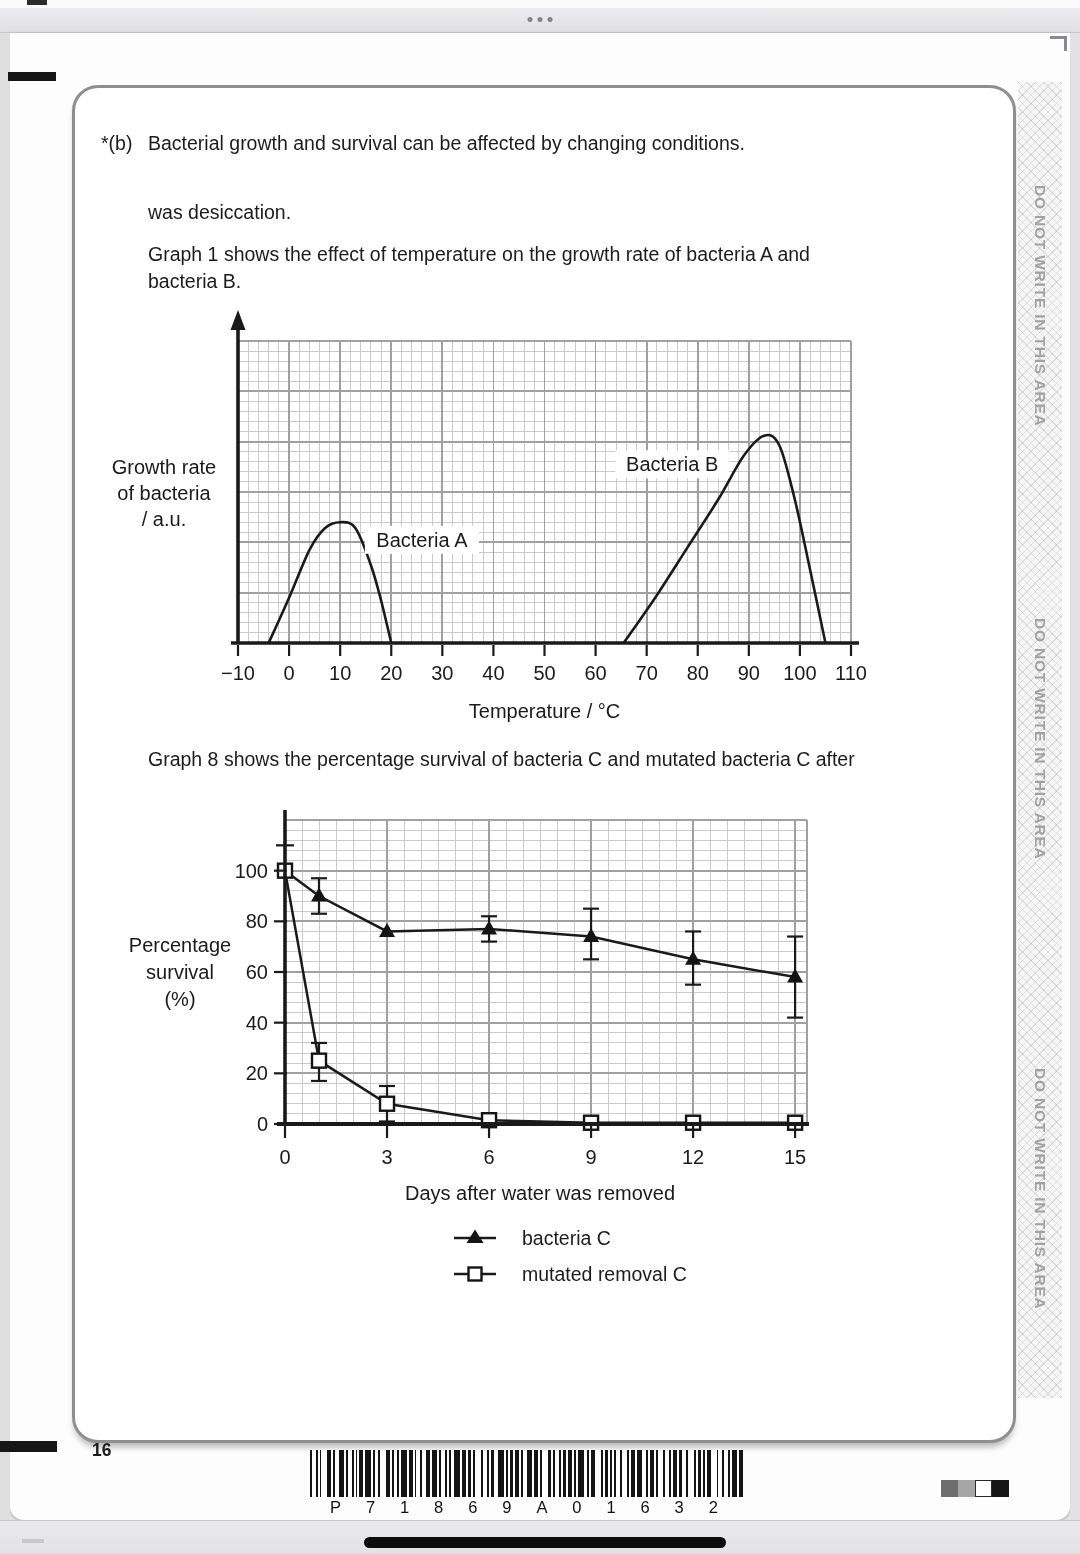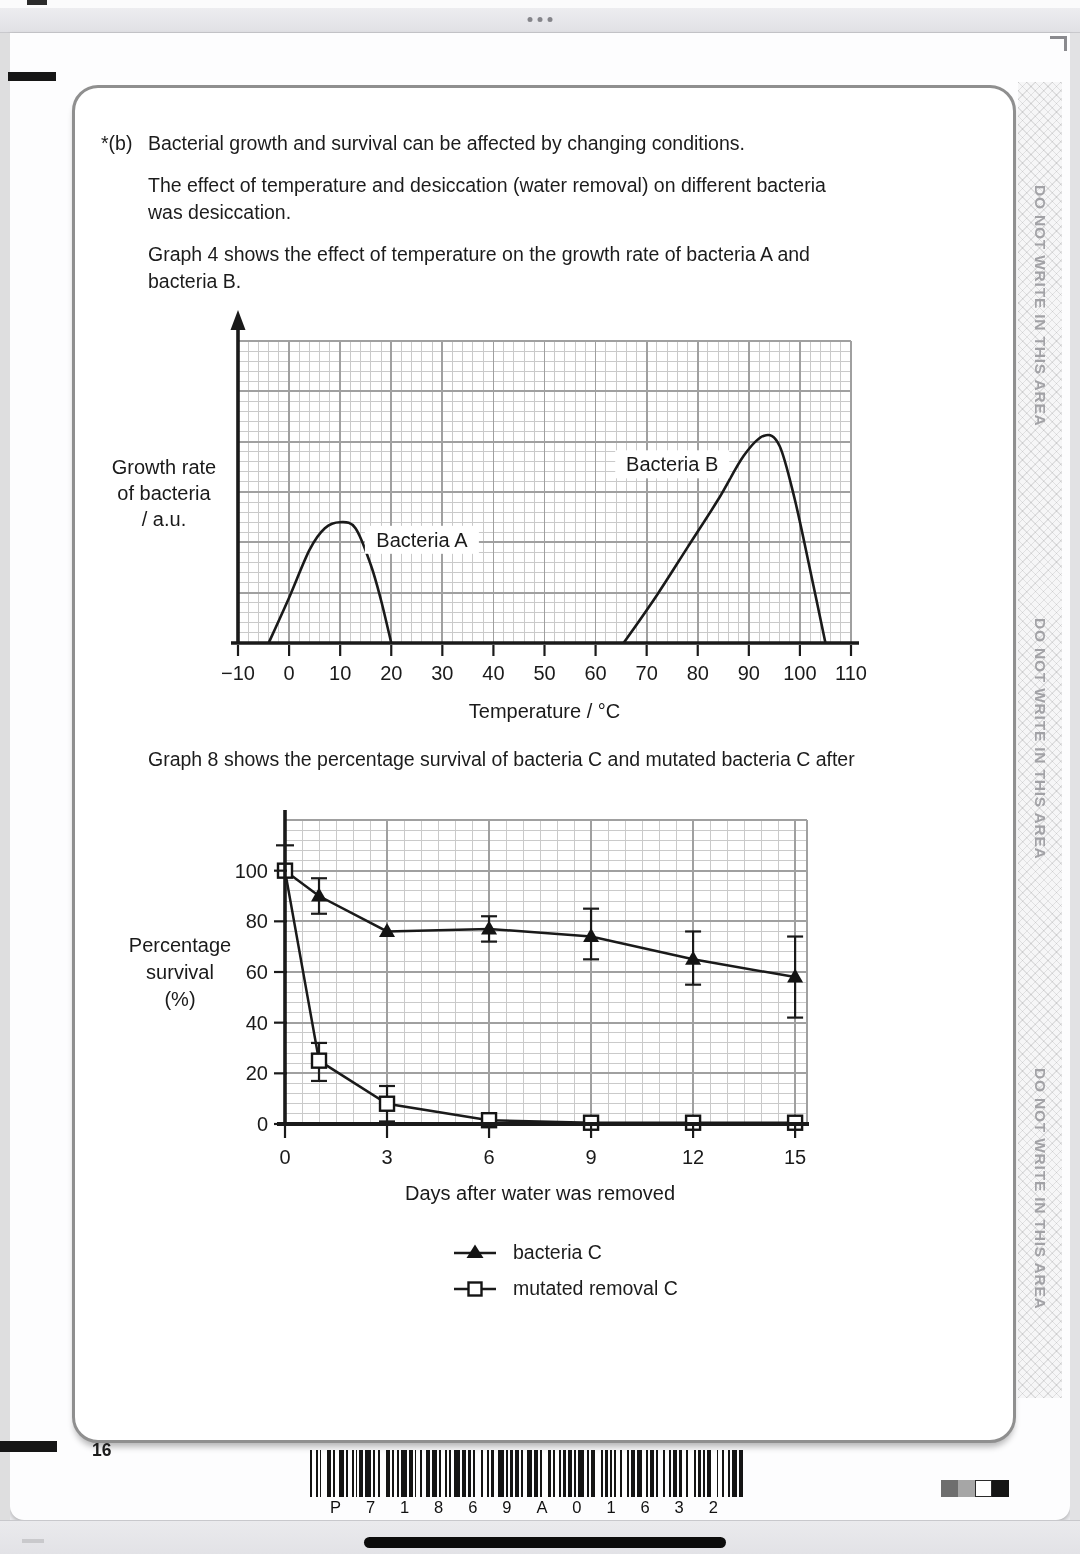--- a/index.html
+++ b/index.html
@@ -22,21 +22,21 @@
   .dnw-band{position:absolute;left:1018px;top:82px;width:44px;height:1316px;background-color:#f6f6f7;
             background-image:repeating-linear-gradient(45deg,rgba(0,0,0,.09) 0 1px,transparent 1px 6px),
                              repeating-linear-gradient(135deg,rgba(0,0,0,.09) 0 1px,transparent 1px 6px);}
   .dnw-text{position:absolute;left:50%;transform:translateX(-50%);writing-mode:vertical-rl;
             font-weight:700;font-size:15.5px;letter-spacing:.8px;color:#a2a2a6;white-space:nowrap;}
   .content-box{position:absolute;left:72px;top:85px;width:938px;height:1352px;background:#fff;
                border:3px solid #8f8f8f;border-radius:26px;box-shadow:0 6px 6px -2px rgba(0,0,0,.28);}
   .tline{position:absolute;font-size:19.5px;line-height:25px;white-space:nowrap;}
   svg text{font-family:"Liberation Sans",sans-serif;fill:#1a1a1a;}
   .graph{position:absolute;}
-  .legend-row{position:absolute;display:flex;align-items:center;gap:15px;margin-top:14px;}
+  .legend-row{position:absolute;display:flex;align-items:flex-start;gap:24px;}
   .legend-row .lbl{font-size:19.5px;}
   .page-number{position:absolute;left:92px;top:1440px;font-size:17.5px;font-weight:700;}
   .barcode{position:absolute;left:310px;top:1450px;width:438px;height:47px;overflow:hidden;}
   .barcode i{position:absolute;top:0;height:100%;background:#141414;}
   .barcode-text{position:absolute;left:330px;top:1498px;width:388px;display:flex;
                 justify-content:space-between;font-size:16.5px;color:#111;}
   .color-squares{position:absolute;left:941px;top:1480px;display:flex;}
   .color-squares i{width:17px;height:17px;display:block;}
   .sq-white{box-sizing:border-box;border:1.5px solid #2a2a2a;}
   .bottom-bar{position:absolute;left:0;top:1520px;width:100%;height:34px;
@@ -70,23 +70,22 @@
   <div class="dnw-band">
     <div class="dnw-text" style="top:103px">DO NOT WRITE IN THIS AREA</div>
     <div class="dnw-text" style="top:536px">DO NOT WRITE IN THIS AREA</div>
     <div class="dnw-text" style="top:986px">DO NOT WRITE IN THIS AREA</div>
   </div>
 
   <div class="content-box"></div>
 
   <div class="tline" style="left:101px;top:131px">*(b)</div>
   <div class="tline" style="left:148px;top:131px">Bacterial growth and survival can be affected by changing conditions.</div>
-  <div class="tline" style="left:148px;top:173px">The effect of temperature and desiccation (water removal) on different bacteria</div>
   <div class="tline" style="left:148px;top:200px">was desiccation.</div>
-  <div class="tline" style="left:148px;top:242px">Graph 4 shows the effect of temperature on the growth rate of bacteria A and</div>
+  <div class="tline" style="left:148px;top:242px">Graph 1 shows the effect of temperature on the growth rate of bacteria A and</div>
   <div class="tline" style="left:148px;top:269px">bacteria B.</div>
 
   <svg id="g1" class="graph" style="left:85px;top:300px" width="800" height="430" viewBox="85 300 800 430">
       <line x1="248.21666666666667" y1="341" x2="248.21666666666667" y2="643" stroke="#cacaca" stroke-width="1" shape-rendering="crispEdges"></line>
       <line x1="258.43333333333334" y1="341" x2="258.43333333333334" y2="643" stroke="#cacaca" stroke-width="1" shape-rendering="crispEdges"></line>
       <line x1="268.65" y1="341" x2="268.65" y2="643" stroke="#cacaca" stroke-width="1" shape-rendering="crispEdges"></line>
       <line x1="278.8666666666667" y1="341" x2="278.8666666666667" y2="643" stroke="#cacaca" stroke-width="1" shape-rendering="crispEdges"></line>
       <line x1="299.3" y1="341" x2="299.3" y2="643" stroke="#cacaca" stroke-width="1" shape-rendering="crispEdges"></line>
       <line x1="309.51666666666665" y1="341" x2="309.51666666666665" y2="643" stroke="#cacaca" stroke-width="1" shape-rendering="crispEdges"></line>
       <line x1="319.73333333333335" y1="341" x2="319.73333333333335" y2="643" stroke="#cacaca" stroke-width="1" shape-rendering="crispEdges"></line>

